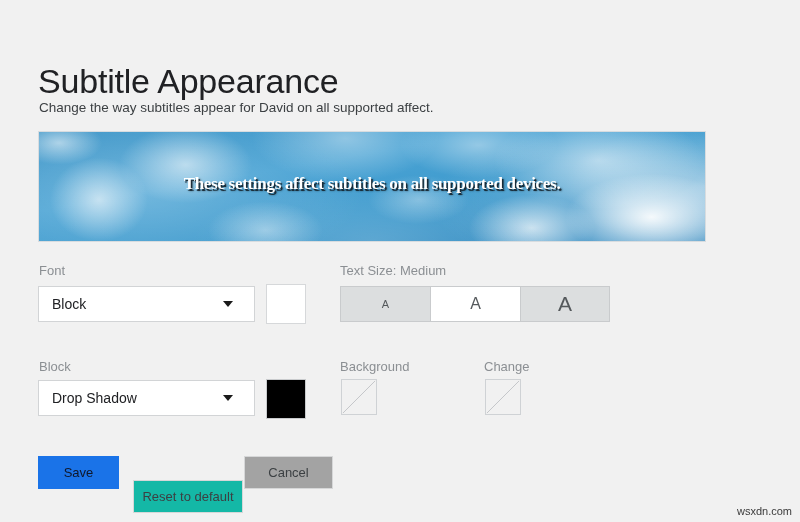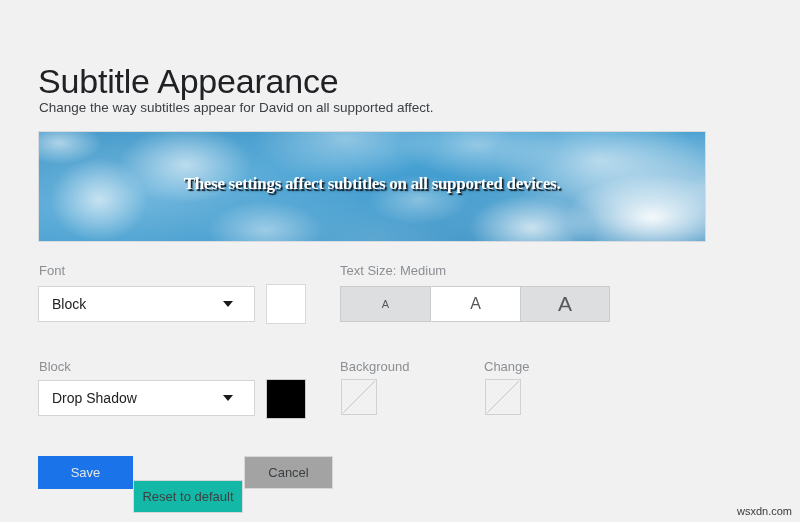--- a/index.html
+++ b/index.html
@@ -208,23 +208,23 @@
     align-items: center;
     justify-content: center;
     font-size: 13px;
     cursor: pointer;
     border: 1px solid transparent;
     white-space: nowrap;
   }
   .btn-save {
     left: 38px;
     top: 456px;
-    width: 95px;
+    width: 81px;
     background: #1a73e8;
-    color: #e5e5e5;
+    color: #0f172a;
     border-color: #1a73e8;
   }
   .btn-reset {
     left: 133px;
     top: 480px;
     width: 110px;
     background: #14b8a6;
     color: #3c4043;
     border-color: #d6d7d8;
   }

